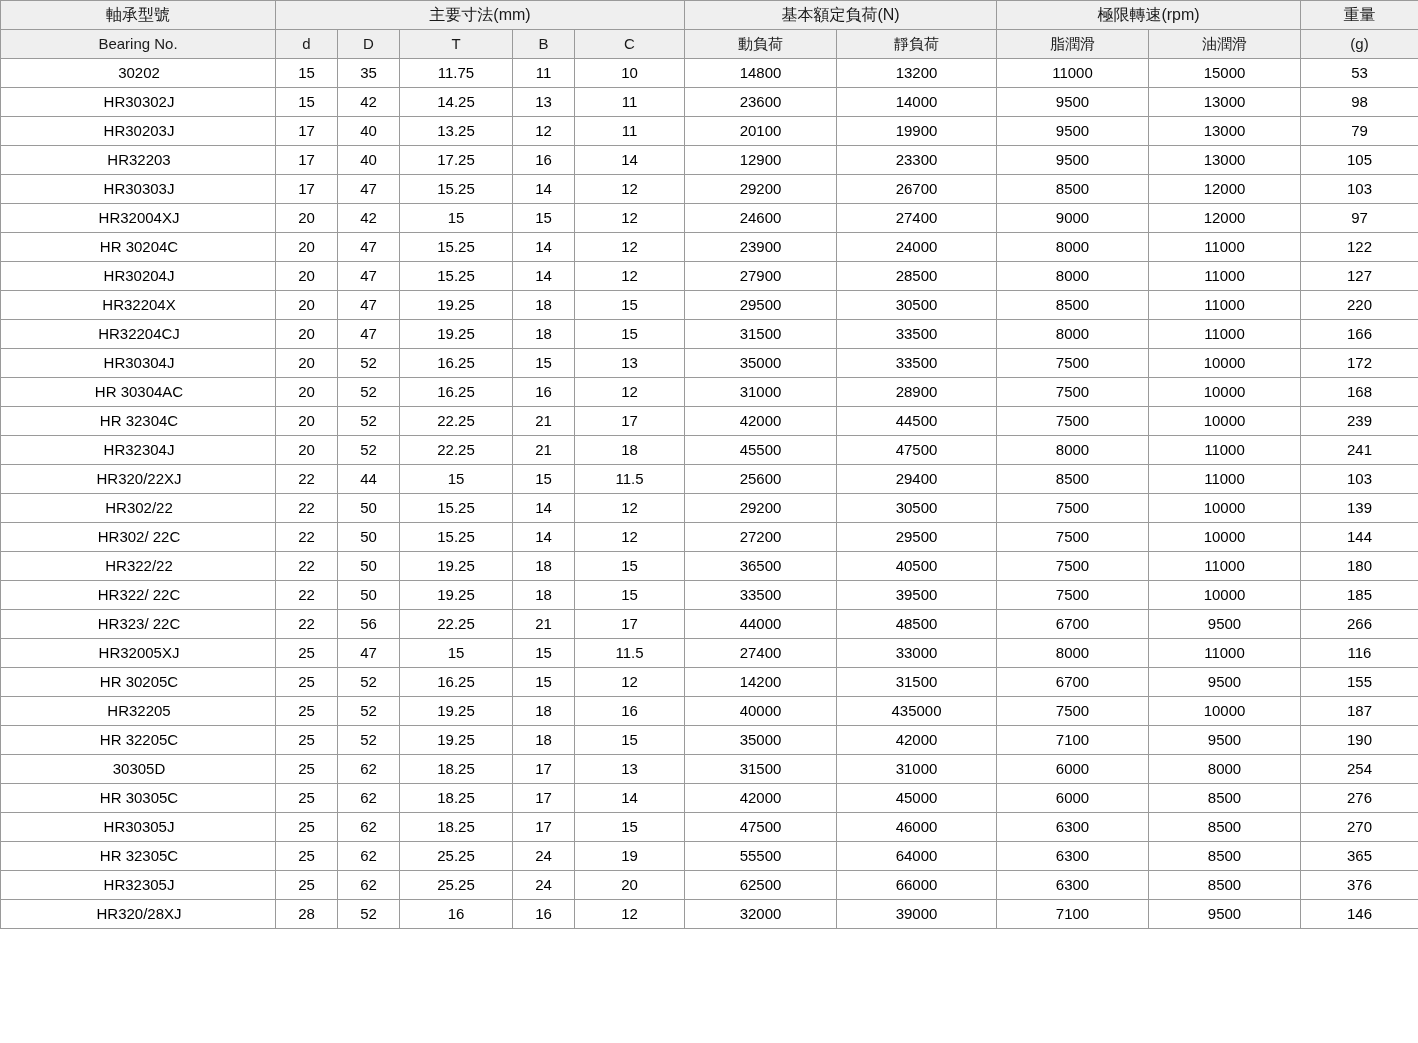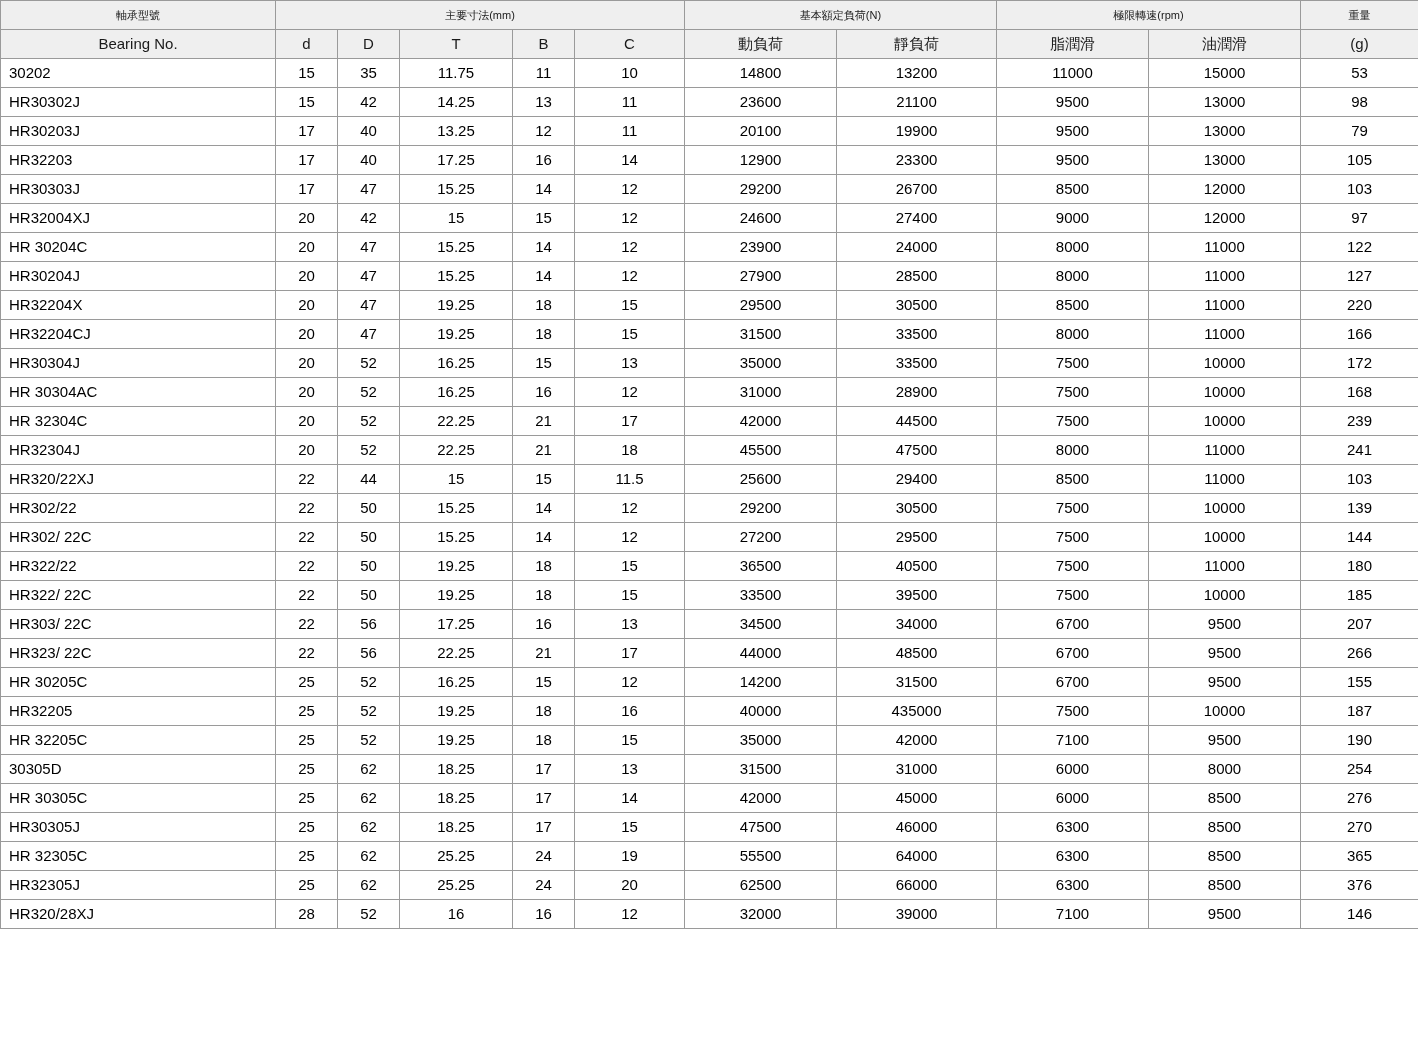--- a/index.html
+++ b/index.html
@@ -42,28 +42,28 @@
     box-sizing: border-box;
     white-space: nowrap;
     overflow: hidden;
   }
   table.spec thead th {
     background: #efefef;
     text-align: center;
     color: #1a1a1a;
   }
   table.spec thead th.grp {
-    font-size: 11px;
+    font-size: 16px;
   }
   table.spec tbody td {
     text-align: center;
     background: #fff;
   }
   table.spec tbody td.name {
-    text-align: left;
+    text-align: center;
     padding-left: 8px;
   }
   .hdr-cjk { font-size: 14.5px; }
 </style>
 </head>
 <body>
 
 <table class="spec">
   <colgroup>
     <col class="c-name">
@@ -115,21 +115,21 @@
         <td>53</td>
       </tr>
       <tr>
         <td class="name">HR30302J</td>
         <td>15</td>
         <td>42</td>
         <td>14.25</td>
         <td>13</td>
         <td>11</td>
         <td>23600</td>
-        <td>21100</td>
+        <td>14000</td>
         <td>9500</td>
         <td>13000</td>
         <td>98</td>
       </tr>
       <tr>
         <td class="name">HR30203J</td>
         <td>17</td>
         <td>40</td>
         <td>13.25</td>
         <td>12</td>
@@ -342,44 +342,44 @@
         <td>19.25</td>
         <td>18</td>
         <td>15</td>
         <td>33500</td>
         <td>39500</td>
         <td>7500</td>
         <td>10000</td>
         <td>185</td>
       </tr>
       <tr>
-        <td class="name">HR303/ 22C</td>
-        <td>22</td>
-        <td>56</td>
-        <td>17.25</td>
-        <td>16</td>
-        <td>13</td>
-        <td>34500</td>
-        <td>34000</td>
-        <td>6700</td>
-        <td>9500</td>
-        <td>207</td>
-      </tr>
-      <tr>
         <td class="name">HR323/ 22C</td>
         <td>22</td>
         <td>56</td>
         <td>22.25</td>
         <td>21</td>
         <td>17</td>
         <td>44000</td>
         <td>48500</td>
         <td>6700</td>
         <td>9500</td>
         <td>266</td>
+      </tr>
+      <tr>
+        <td class="name">HR32005XJ</td>
+        <td>25</td>
+        <td>47</td>
+        <td>15</td>
+        <td>15</td>
+        <td>11.5</td>
+        <td>27400</td>
+        <td>33000</td>
+        <td>8000</td>
+        <td>11000</td>
+        <td>116</td>
       </tr>
       <tr>
         <td class="name">HR 30205C</td>
         <td>25</td>
         <td>52</td>
         <td>16.25</td>
         <td>15</td>
         <td>12</td>
         <td>14200</td>
         <td>31500</td>

